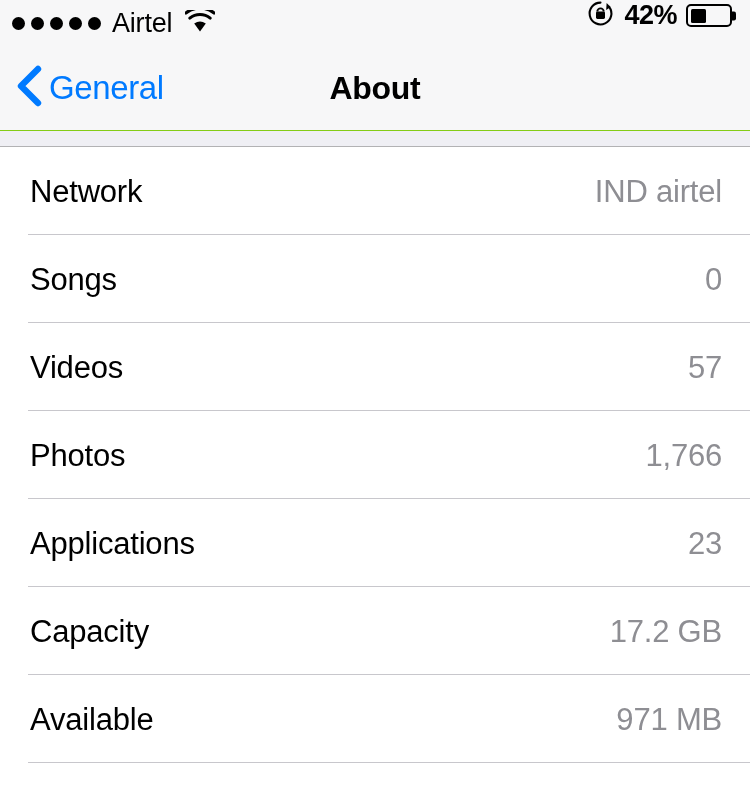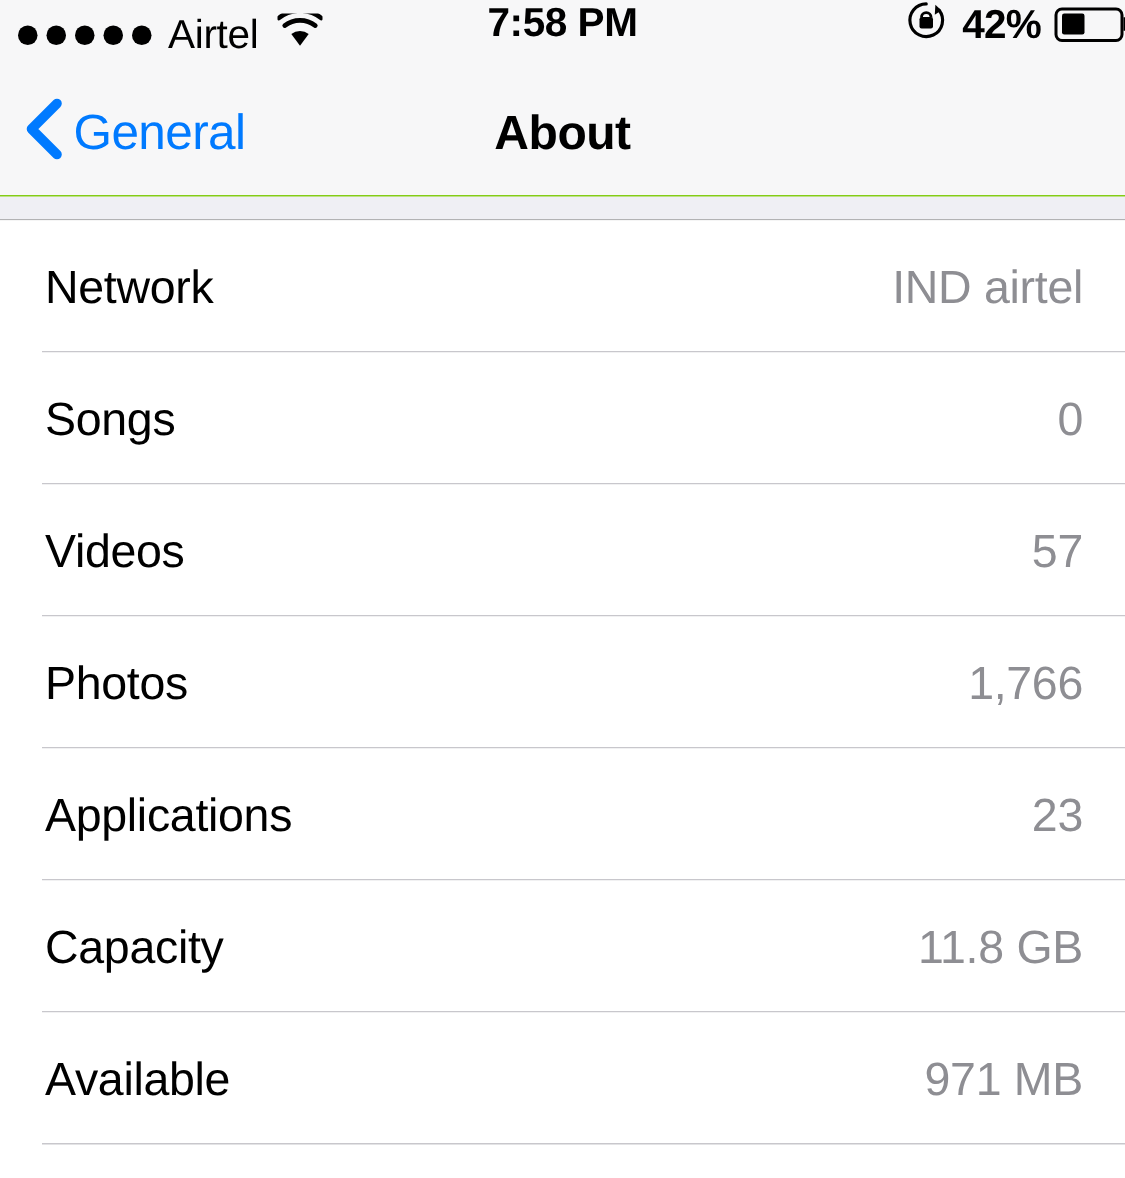--- a/index.html
+++ b/index.html
@@ -55,21 +55,21 @@
     right: 0;
     text-align: center;
     font-size: 27px;
     font-weight: bold;
     color: #000000;
     letter-spacing: -0.3px;
     pointer-events: none;
   }
   .status-right {
     position: absolute;
-    right: 1px;
+    right: 18px;
     display: flex;
     align-items: center;
   }
   .rotation-lock-icon {
     display: block;
     margin-right: 10px;
   }
   .battery-percent {
     font-size: 27px;
     font-weight: bold;
@@ -203,21 +203,20 @@
     <span class="carrier-name">Airtel</span>
     <span class="wifi-icon">
       <svg width="30" height="23" viewBox="0 0 30 23">
         <path d="M15 21.5 L9.2 13.6 a9.6 9.6 0 0 1 11.6 0 Z" fill="#000"></path>
         <path d="M4.8 8.1 a16.5 16.5 0 0 1 20.4 0" stroke="#000" stroke-width="3.1" fill="none" stroke-linecap="round"></path>
         <path d="M0.9 3.0 a22.6 22.6 0 0 1 28.2 0" stroke="#000" stroke-width="3.1" fill="none" stroke-linecap="round"></path>
       </svg>
     </span>
   </div>
 
-  <div class="status-center">7:58 PM</div>
 
   <div class="status-right">
     <span class="rotation-lock-icon">
       <svg width="27" height="27" viewBox="0 0 27 27">
         <path d="M13.5 2.6 a10.9 10.9 0 1 0 8.6 4.2" stroke="#000" stroke-width="2.1" fill="none" stroke-linecap="round"></path>
         <path d="M19.6 3.1 L23.6 7.0 L19.2 9.9 Z" fill="#000"></path>
         <path d="M10.3 11.6 a3.2 3.2 0 0 1 6.4 0" stroke="#000" stroke-width="1.9" fill="none"></path>
         <rect x="9.0" y="11.4" width="9" height="7.6" rx="1.4" fill="#000"></rect>
       </svg>
     </span>
@@ -259,19 +258,19 @@
     <div class="row">
       <span class="row-label">Photos</span>
       <span class="row-value">1,766</span>
     </div>
     <div class="row">
       <span class="row-label">Applications</span>
       <span class="row-value">23</span>
     </div>
     <div class="row">
       <span class="row-label">Capacity</span>
-      <span class="row-value">11.8 GB</span>
+      <span class="row-value">17.2 GB</span>
     </div>
     <div class="row">
       <span class="row-label">Available</span>
       <span class="row-value">971 MB</span>
     </div>
   </div>
 
 </body></html>

